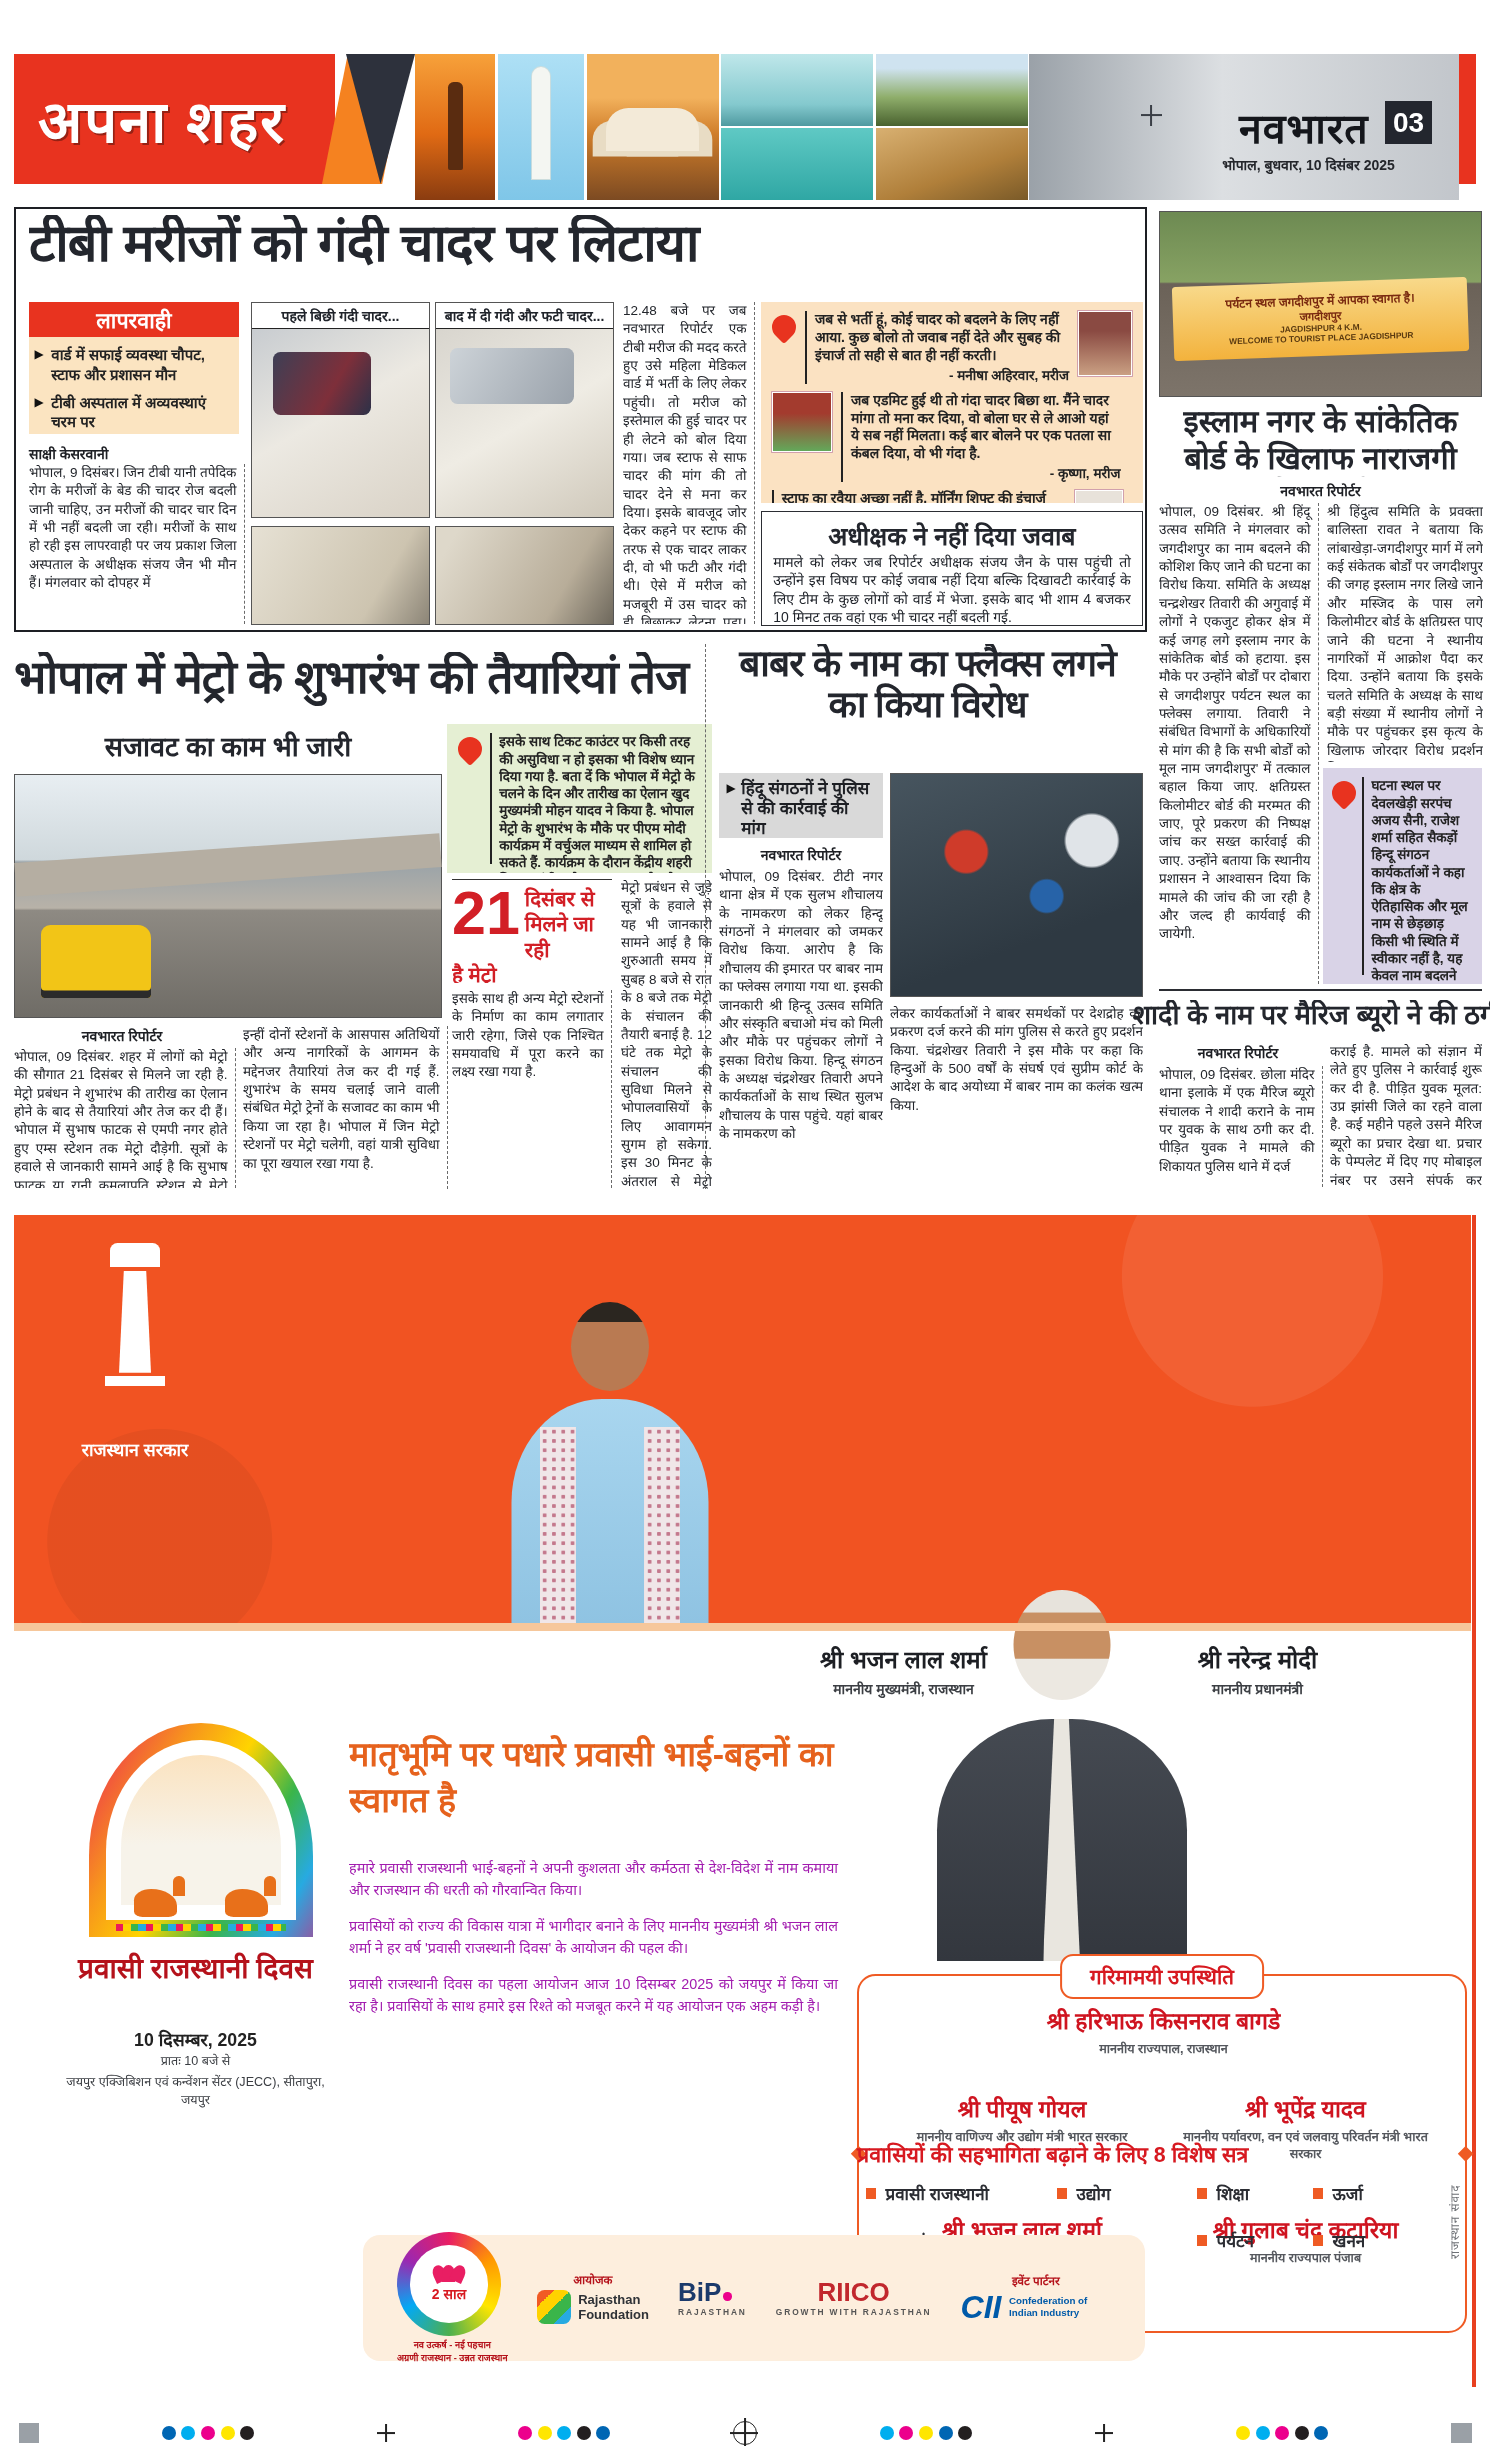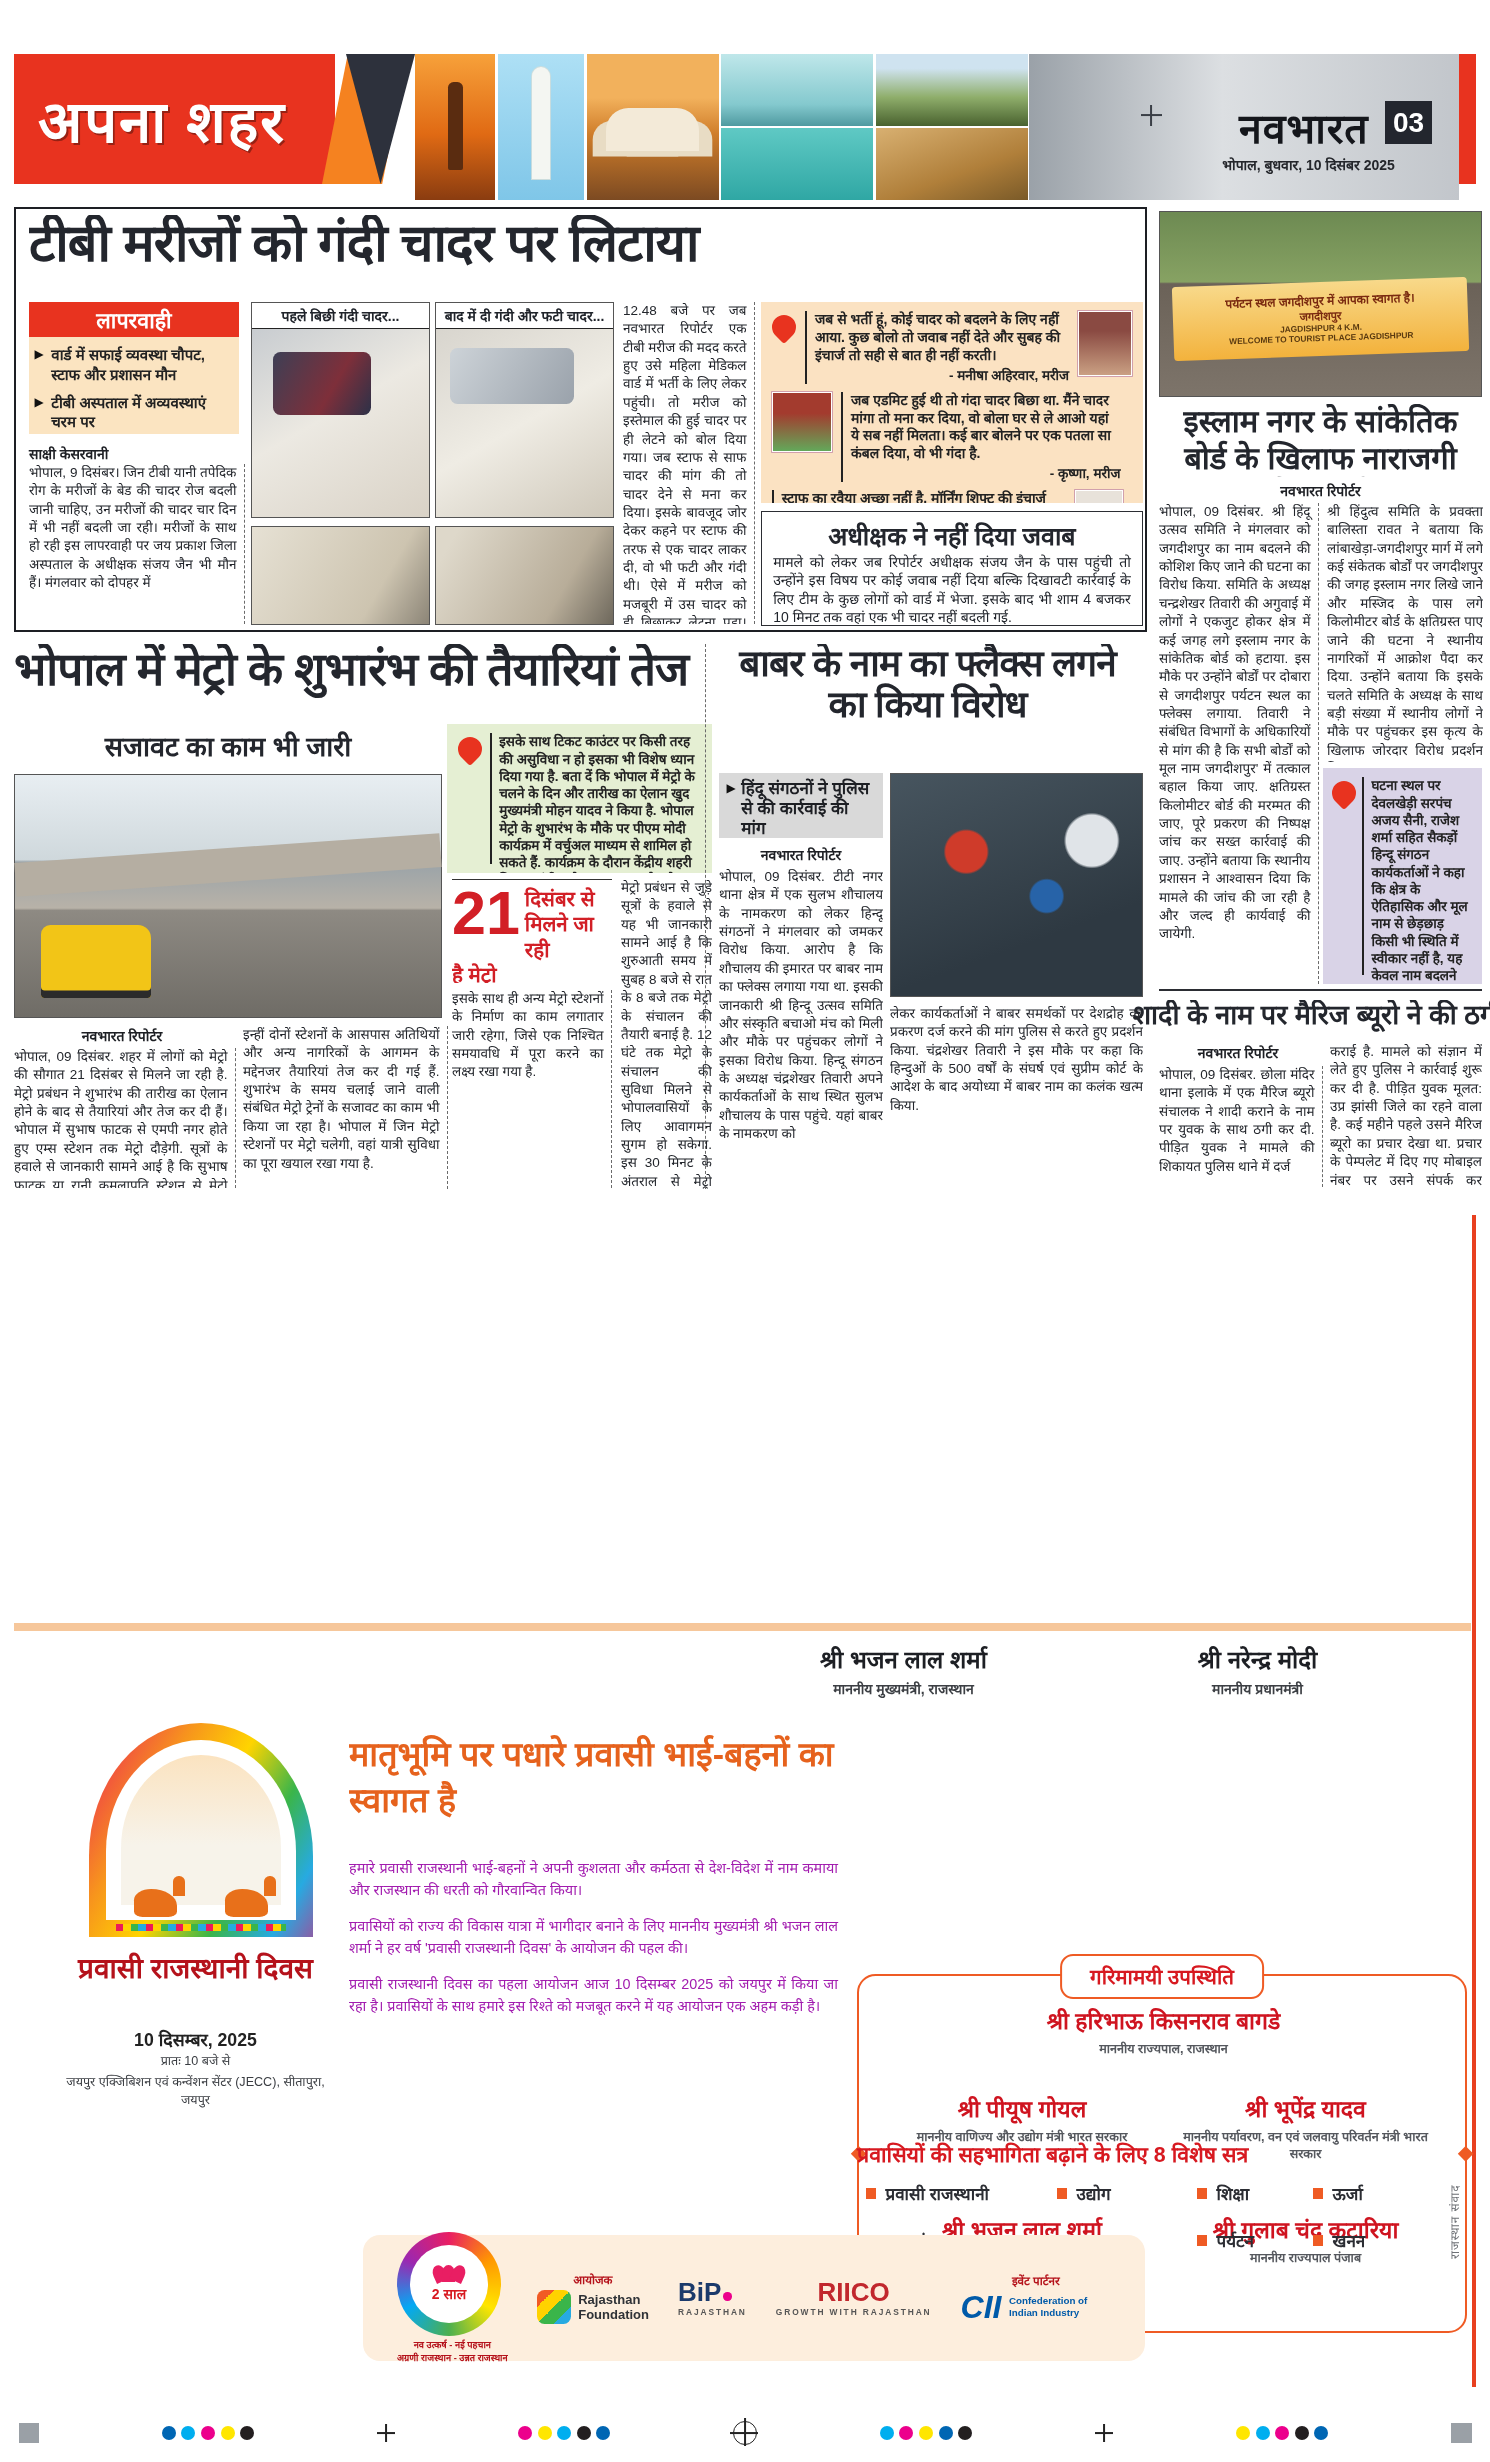--- a/index.html
+++ b/index.html
@@ -269,21 +269,21 @@
   <div class="abs byline ctr" style="left:0;top:274px;width:323px">नवभारत रिपोर्टर</div>
   <div class="abs body-txt just hide dashR" style="left:0;top:296px;width:160px;height:481px;padding-right:7.5px">भोपाल, 09 दिसंबर. श्री हिंदू उत्सव समिति ने मंगलवार को जगदीशपुर का नाम बदलने की कोशिश किए जाने की घटना का विरोध किया. समिति के अध्यक्ष चन्द्रशेखर तिवारी की अगुवाई में लोगों ने एकजुट होकर क्षेत्र में कई जगह लगे इस्लाम नगर के सांकेतिक बोर्ड को हटाया. इस मौके पर उन्होंने बोर्डों पर दोबारा से जगदीशपुर पर्यटन स्थल का फ्लेक्स लगाया. तिवारी ने संबंधित विभागों के अधिकारियों से मांग की है कि सभी बोर्डों को मूल नाम जगदीशपुर' में तत्काल बहाल किया जाए. क्षतिग्रस्त किलोमीटर बोर्ड की मरम्मत की जाए, पूरे प्रकरण की निष्पक्ष जांच कर सख्त कार्रवाई की जाए. उन्होंने बताया कि स्थानीय प्रशासन ने आश्वासन दिया कि मामले की जांच की जा रही है और जल्द ही कार्यवाई की जायेगी.</div>
   <div class="abs body-txt just hide" style="left:168px;top:296px;width:156px;height:259px">श्री हिंदुत्व समिति के प्रवक्ता बालिस्ता रावत ने बताया कि लांबाखेड़ा-जगदीशपुर मार्ग में लगे कई संकेतक बोर्डों पर जगदीशपुर की जगह इस्लाम नगर लिखे जाने और मस्जिद के पास लगे किलोमीटर बोर्ड के क्षतिग्रस्त पाए जाने की घटना ने स्थानीय नागरिकों में आक्रोश पैदा कर दिया. उन्होंने बताया कि इसके चलते समिति के अध्यक्ष के साथ बड़ी संख्या में स्थानीय लोगों ने मौके पर पहुंचकर इस कृत्य के खिलाफ जोरदार विरोध प्रदर्शन किया.</div>
   <div class="abs purpleq hide" style="left:164px;top:561px;width:159px;height:216px">
     <span class="qmark"></span>
     <div class="qtext">घटना स्थल पर देवलखेड़ी सरपंच अजय सैनी, राजेश शर्मा सहित सैकड़ों हिन्दू संगठन कार्यकर्ताओं ने कहा कि क्षेत्र के ऐतिहासिक और मूल नाम से छेड़छाड़ किसी भी स्थिति में स्वीकार नहीं है, यह केवल नाम बदलने का मुद्दा नहीं, बल्कि जनभावनाओं से खिलवाड़ है.</div>
   </div>
 </div>
 
 <div class="abs" style="left:14px;top:644px;width:698px;height:545px">
-  <div class="abs h-lg hide" style="left:0;top:0;width:698px;height:80px">भोपाल में मेट्रो के शुभारंभ की तैयारियां तेज</div>
+  <div class="abs h-lg hide" style="left:0;top:8px;width:698px;height:80px">भोपाल में मेट्रो के शुभारंभ की तैयारियां तेज</div>
   <div class="abs h-sm ctr" style="left:0;top:88px;width:428px">सजावट का काम भी जारी</div>
   <div class="abs greenq hide" style="left:433px;top:80px;width:265px;height:149px">
     <span class="qmark"></span>
     <div class="qtext">इसके साथ टिकट काउंटर पर किसी तरह की असुविधा न हो इसका भी विशेष ध्यान दिया गया है. बता दें कि भोपाल में मेट्रो के चलने के दिन और तारीख का ऐलान खुद मुख्यमंत्री मोहन यादव ने किया है. भोपाल मेट्रो के शुभारंभ के मौके पर पीएम मोदी कार्यक्रम में वर्चुअल माध्यम से शामिल हो सकते हैं. कार्यक्रम के दौरान केंद्रीय शहरी विकास मंत्री मनोहर लाल खट्टर के भोपाल आने की भी संभावना है.</div>
   </div>
   <div class="abs metroimg phframe" style="left:0;top:130px;width:428px;height:244px">
     <div class="via"></div>
     <div class="auto"></div>
   </div>
   <div class="abs byline ctr" style="left:0;top:382px;width:216px">नवभारत रिपोर्टर</div>
@@ -312,20 +312,37 @@
 </div>
 
 <div class="abs" style="left:1159px;top:989px;width:323px;height:197px;border-top:2.8px solid #2b2d33">
   <div class="abs h-sm ctr hide" style="left:-37px;top:9.3px;width:391px;height:37px">शादी के नाम पर मैरिज ब्यूरो ने की ठगी</div>
   <div class="abs byline ctr" style="left:0;top:52px;width:158px">नवभारत रिपोर्टर</div>
   <div class="abs body-txt just hide dashR" style="left:0;top:75px;width:164px;height:121px;padding-right:7.5px">भोपाल, 09 दिसंबर. छोला मंदिर थाना इलाके में एक मैरिज ब्यूरो संचालक ने शादी कराने के नाम पर युवक के साथ ठगी कर दी. पीड़ित युवक ने मामले की शिकायत पुलिस थाने में दर्ज</div>
   <div class="abs body-txt just hide" style="left:171px;top:52px;width:152px;height:143px">कराई है. मामले को संज्ञान में लेते हुए पुलिस ने कार्रवाई शुरू कर दी है. पीड़ित युवक मूलत: उप्र झांसी जिले का रहने वाला है. कई महीने पहले उसने मैरिज ब्यूरो का प्रचार देखा था. प्रचार के पेम्पलेट में दिए गए मोबाइल नंबर पर उसने संपर्क कर जानकारी ली.</div>
 </div>
 
 <div class="abs ad" style="left:14px;top:1215px;width:1462px;height:1172px">
+  <div class="abs adorange" style="left:0;top:0;width:1457px;height:408px">
+    <div class="abs emblem" style="left:70px;top:28px;width:102px">
+      <div class="cap"></div>
+      <div class="col"></div>
+      <div class="base"></div>
+    </div>
+    <div class="abs govtlabel" style="left:28px;top:222px;width:186px">राजस्थान सरकार</div>
+    <div class="abs fig cm" style="left:484px;top:70px;width:224px;height:338px">
+      <div class="torso"></div>
+      <div class="scarf"></div>
+      <div class="head"></div>
+    </div>
+    <div class="abs fig pm" style="left:894px;top:28px;width:307px;height:380px">
+      <div class="torso"></div>
+      <div class="head"></div>
+    </div>
+  </div>
   <div class="abs addivider" style="left:0;top:408px;width:1457px;height:7.5px"></div>
 
   <div class="abs nameblk" style="left:736px;top:427px;width:307px">
     <div class="nm">श्री भजन लाल शर्मा</div>
     <div class="tt">माननीय मुख्यमंत्री, राजस्थान</div>
   </div>
   <div class="abs nameblk" style="left:1099px;top:427px;width:289px">
     <div class="nm">श्री नरेन्द्र मोदी</div>
     <div class="tt">माननीय प्रधानमंत्री</div>
   </div>

